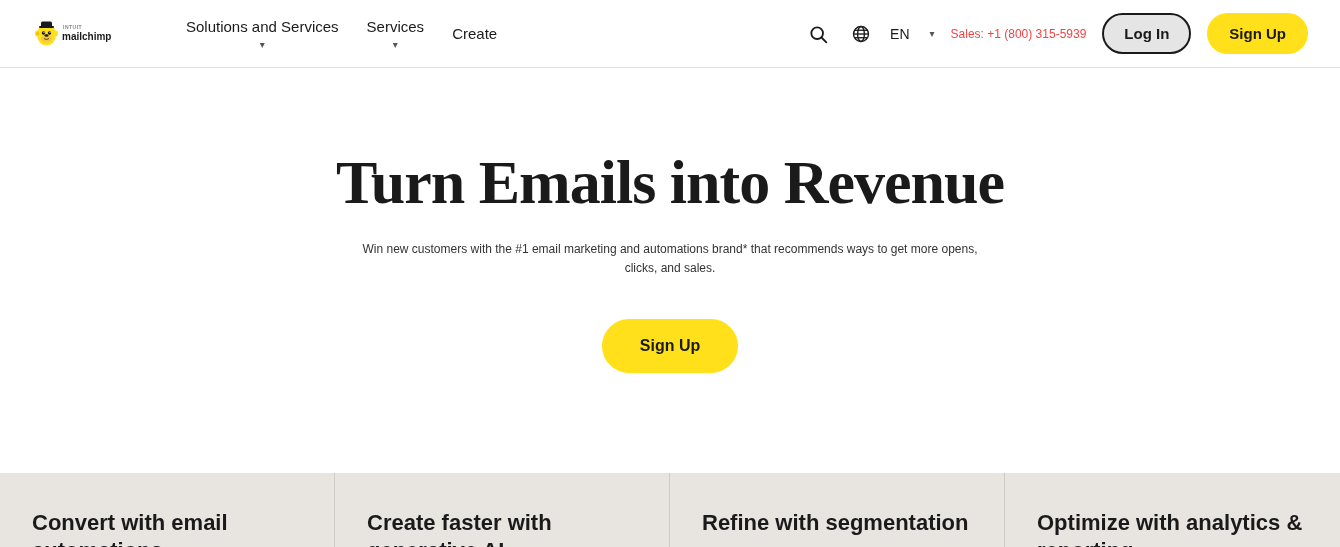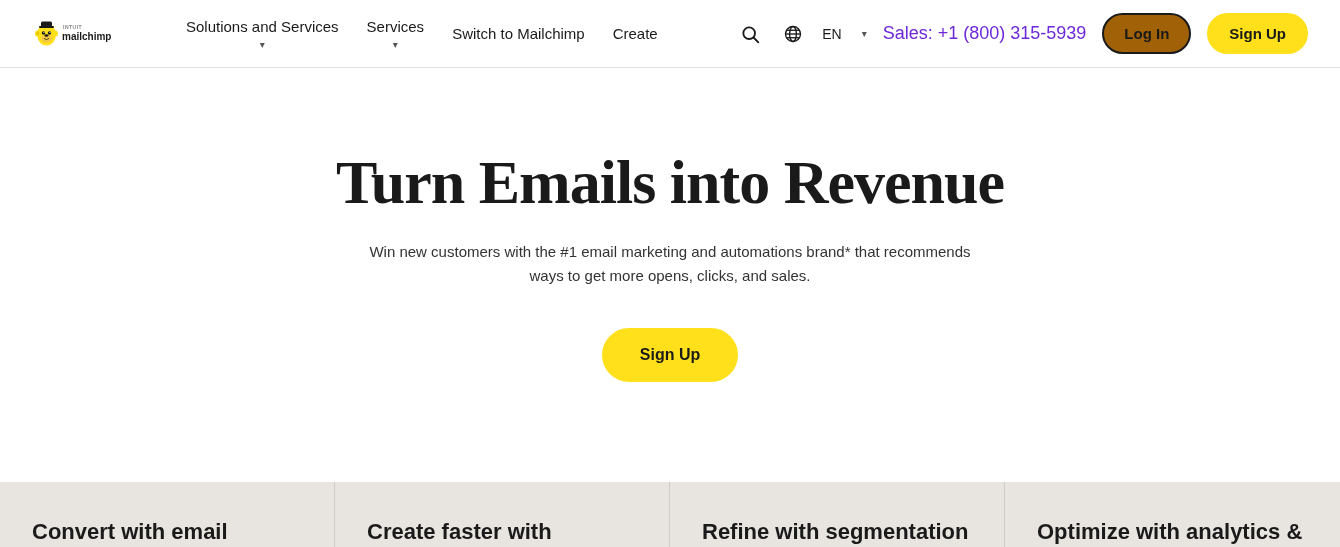--- a/index.html
+++ b/index.html
@@ -83,36 +83,36 @@
     .lang-selector {
       display: flex;
       align-items: center;
       gap: 20px;
       font-size: 14px;
       cursor: pointer;
       color: #1a1a1a;
     }
 
     .sales-phone {
-      font-size: 18px;
-      color: #6d28d9;
+      font-size: 12px;
+      color: #ef4444;
       white-space: nowrap;
     }
 
     .sales-phone a {
       color: inherit;
       text-decoration: none;
       font-weight: 500;
     }
 
     .btn-login {
       padding: 10px 20px;
       border: 2px solid #1a1a1a;
       border-radius: 50px;
-      background: #a16207;
+      background: #e5e5e5;
       font-size: 15px;
       font-weight: 600;
       cursor: pointer;
       color: #1a1a1a;
     }
 
     .btn-signup-header {
       padding: 10px 20px;
       border: 2px solid #ffe01b;
       border-radius: 50px;
@@ -138,21 +138,21 @@
       font-size: 62px;
       font-weight: 800;
       color: #1a1a1a;
       line-height: 1.1;
       margin-bottom: 24px;
       font-family: 'Georgia', 'Times New Roman', serif;
       letter-spacing: -1px;
     }
 
     .hero-subtitle {
-      font-size: 15px;
+      font-size: 12px;
       color: #333;
       line-height: 1.6;
       max-width: 620px;
       margin-bottom: 40px;
     }
 
     .btn-signup-hero {
       padding: 16px 36px;
       border: 2px solid #ffe01b;
       border-radius: 50px;
@@ -223,23 +223,20 @@
   </a>
 
   <nav>
     <div class="nav-item">
       <span>Solutions and Services</span>
       <span class="chevron">▾</span>
     </div>
     <div class="nav-item">
       <span>Services</span>
       <span class="chevron">▾</span>
-    </div>
-    <div class="nav-item">
-      <span>Switch to Mailchimp</span>
     </div>
     <div class="nav-item">
       <span>Create</span>
     </div>
   </nav>
 
   <div class="header-right">
     <button class="search-icon-btn">
       <svg width="20" height="20" viewBox="0 0 24 24" fill="none" stroke="#1a1a1a" stroke-width="2.2" stroke-linecap="round">
         <circle cx="11" cy="11" r="7"></circle>

